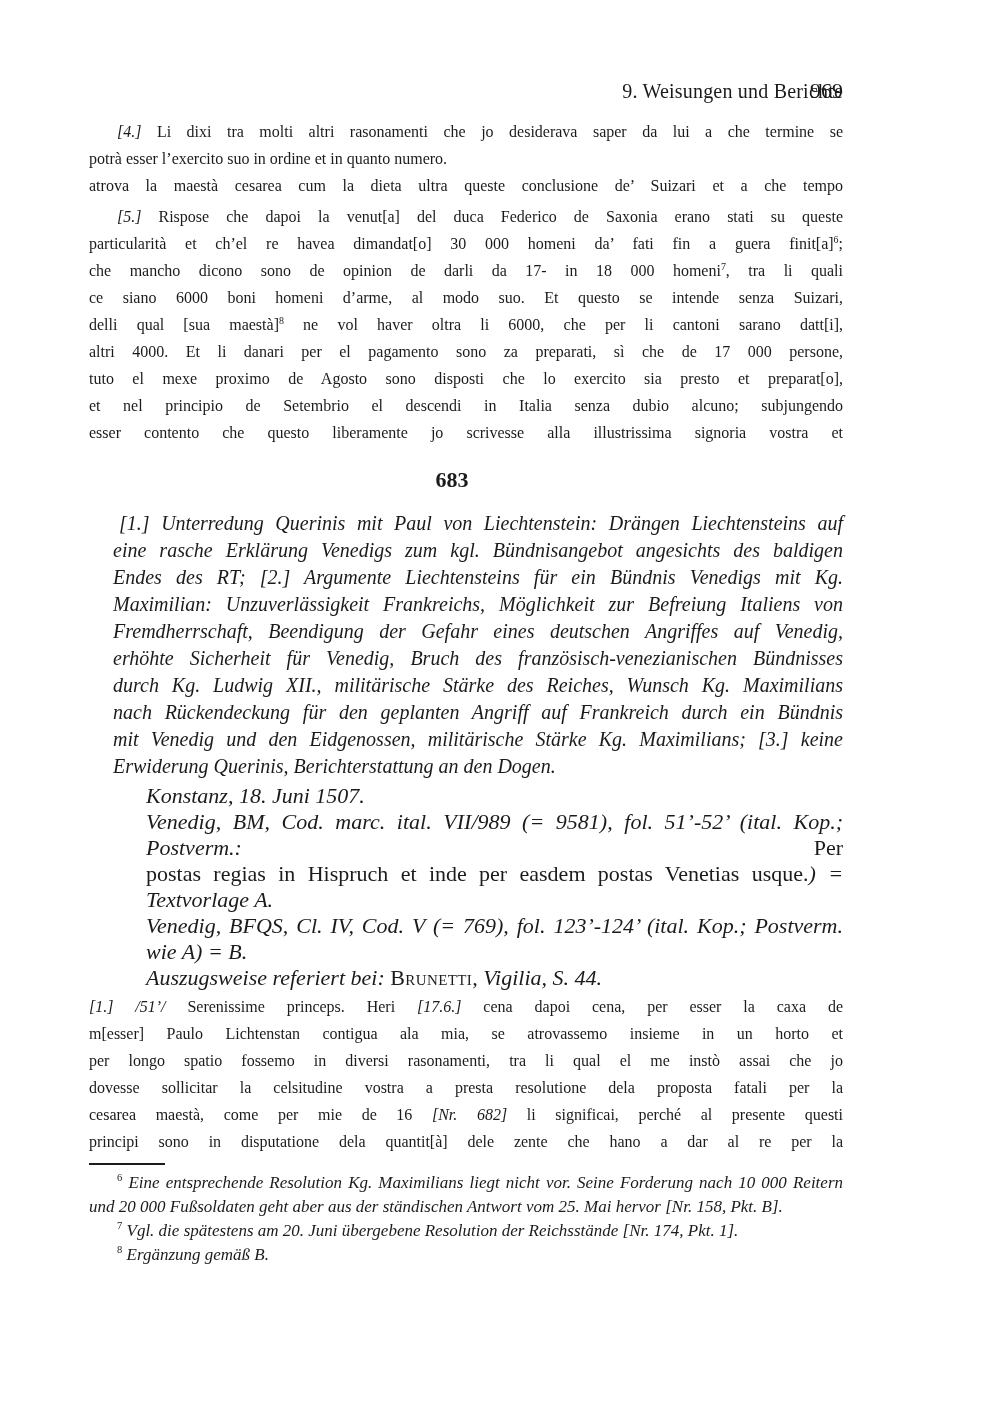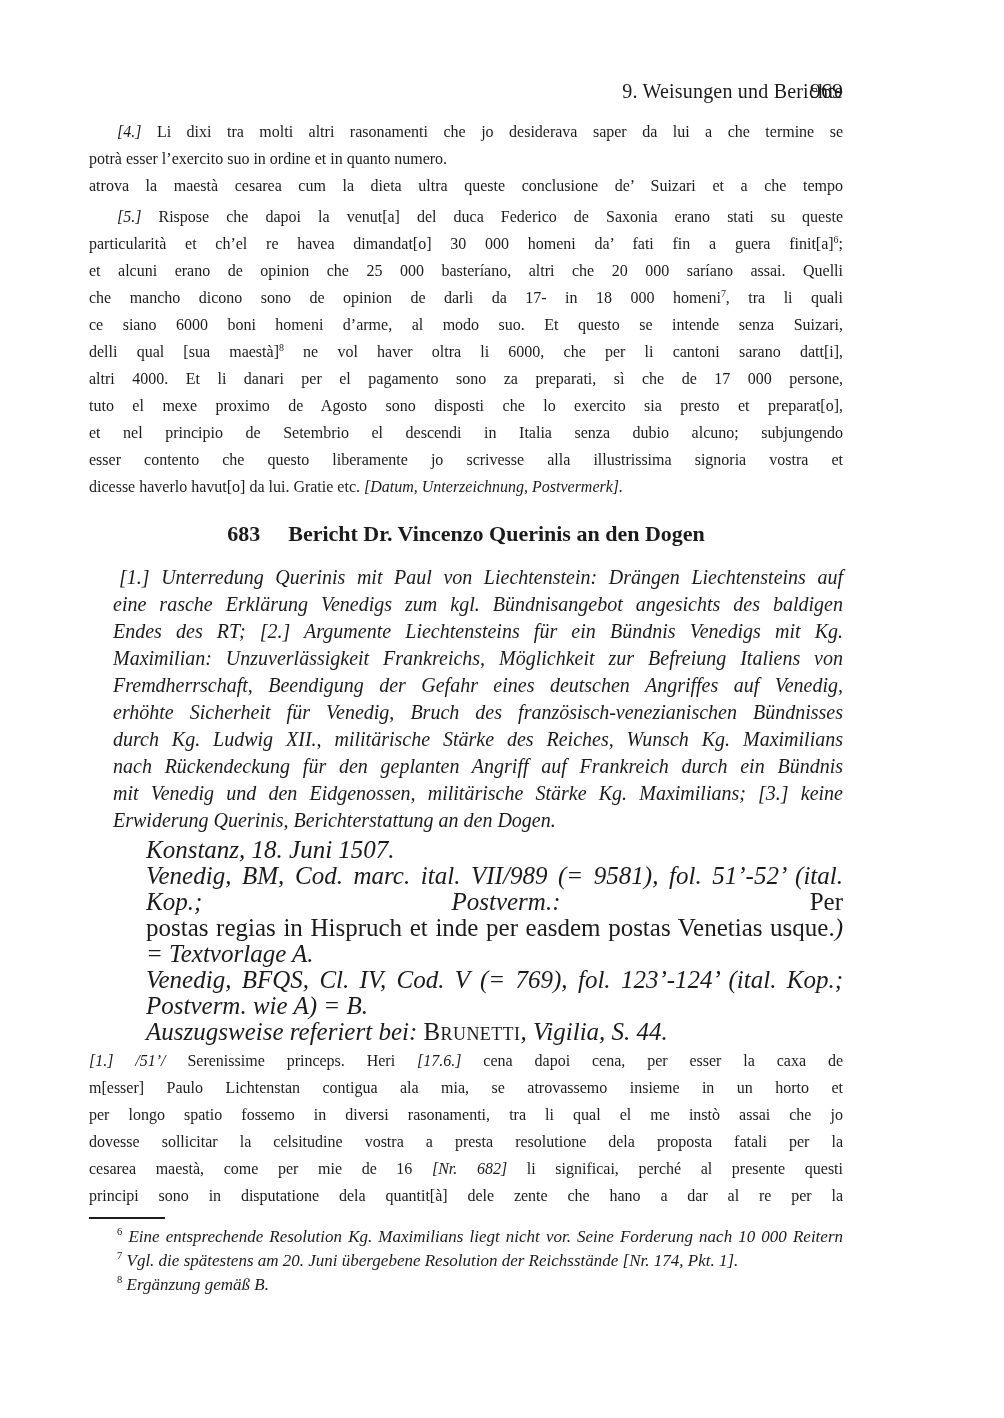--- a/index.html
+++ b/index.html
@@ -33,21 +33,21 @@
   .block-body { font-size: 16px; line-height: 27px; }
   .blk-para4 { margin-top: 14px; }
   .blk-para5 { margin-top: 4px; }
   .entry-heading {
     margin-top: 20px; display: flex;
     font-weight: bold; font-size: 22px; line-height: 28px; justify-content: center;
   }
   .entry-number { width: 61px; flex: 0 0 61px; }
   .block-summary { margin-top: 16px; margin-left: 24px; font-size: 20px; line-height: 27px; font-family: Liberation Serif, serif; }
   .block-summary .line.indent { text-indent: 6px; }
-  .block-source { margin-top: 3px; margin-left: 57px; font-size: 25px; line-height: 26px; }
+  .block-source { margin-top: 3px; margin-left: 57px; font-size: 22px; line-height: 26px; }
   .blk-para1 { margin-top: 2px; }
   .footnote-rule { margin-top: 8px; width: 76px; height: 2px; background: #1b1b1b; }
   .block-footnotes { margin-top: 6px; font-size: 17px; line-height: 24px; }
 </style>
 </head>
 <body>
 
 <div class="page">
   <div class="column">
 
@@ -58,33 +58,30 @@
 
     <div id="blocks-root">
         <div class="block-body blk-para4">
           <div class="line j indent"><span class="it">[4.]</span><span> Li dixi tra molti altri rasonamenti che jo desiderava saper da lui a che termine se</span></div>
           <div class="line"><span>potrà esser l’exercito suo in ordine et in quanto numero.</span></div>
           <div class="line j"><span>atrova la maestà cesarea cum la dieta ultra queste conclusione de’ Suizari et a che tempo</span></div>
         </div>
         <div class="block-body blk-para5">
           <div class="line j indent"><span class="it">[5.]</span><span> Rispose che dapoi la venut[a] del duca Federico de Saxonia erano stati su queste</span></div>
           <div class="line j"><span>particularità et ch’el re havea dimandat[o] 30&nbsp;000 homeni da’ fati fin a guera finit[a]</span><span class="sup">6</span><span>;</span></div>
-          <div class="line j"><span>et alcuni erano de opinion che 25&nbsp;000 basteríano, altri che 20&nbsp;000 saríano assai. Quelli</span></div>
           <div class="line j"><span>che mancho dicono sono de opinion de darli da 17- in 18&nbsp;000 homeni</span><span class="sup">7</span><span>, tra li quali</span></div>
           <div class="line j"><span>ce siano 6000 boni homeni d’arme, al modo suo. Et questo se intende senza Suizari,</span></div>
           <div class="line j"><span>delli qual [sua maestà]</span><span class="sup">8</span><span> ne vol haver oltra li 6000, che per li cantoni sarano datt[i],</span></div>
           <div class="line j"><span>altri 4000. Et li danari per el pagamento sono za preparati, sì che de 17&nbsp;000 persone,</span></div>
           <div class="line j"><span>tuto el mexe proximo de Agosto sono disposti che lo exercito sia presto et preparat[o],</span></div>
           <div class="line j"><span>et nel principio de Setembrio el descendi in Italia senza dubio alcuno; subjungendo</span></div>
           <div class="line j"><span>esser contento che questo liberamente jo scrivesse alla illustrissima signoria vostra et</span></div>
-          <div class="line"><span>dicesse haverlo havut[o] da lui. Gratie etc. </span><span class="it">[Datum, Unterzeichnung, Postvermerk].</span></div>
         </div>
         <div class="entry-heading">
           <span class="entry-number">683</span>
-          <span>Bericht Dr. Vincenzo Querinis an den Dogen</span>
         </div>
         <div class="block-summary">
           <div class="line j indent"><span class="it">[1.] Unterredung Querinis mit Paul von Liechtenstein: Drängen Liechtensteins auf</span></div>
           <div class="line j"><span class="it">eine rasche Erklärung Venedigs zum kgl. Bündnisangebot angesichts des baldigen</span></div>
           <div class="line j"><span class="it">Endes des RT; [2.] Argumente Liechtensteins für ein Bündnis Venedigs mit Kg.</span></div>
           <div class="line j"><span class="it">Maximilian: Unzuverlässigkeit Frankreichs, Möglichkeit zur Befreiung Italiens von</span></div>
           <div class="line j"><span class="it">Fremdherrschaft, Beendigung der Gefahr eines deutschen Angriffes auf Venedig,</span></div>
           <div class="line j"><span class="it">erhöhte Sicherheit für Venedig, Bruch des französisch-venezianischen Bündnisses</span></div>
           <div class="line j"><span class="it">durch Kg. Ludwig XII., militärische Stärke des Reiches, Wunsch Kg. Maximilians</span></div>
           <div class="line j"><span class="it">nach Rückendeckung für den geplanten Angriff auf Frankreich durch ein Bündnis</span></div>
@@ -102,19 +99,20 @@
           <div class="line j"><span class="it">[1.] /51’/</span><span> Serenissime princeps. Heri </span><span class="it">[17.6.]</span><span> cena dapoi cena, per esser la caxa de</span></div>
           <div class="line j"><span>m[esser] Paulo Lichtenstan contigua ala mia, se atrovassemo insieme in un horto et</span></div>
           <div class="line j"><span>per longo spatio fossemo in diversi rasonamenti, tra li qual el me instò assai che jo</span></div>
           <div class="line j"><span>dovesse sollicitar la celsitudine vostra a presta resolutione dela proposta fatali per la</span></div>
           <div class="line j"><span>cesarea maestà, come per mie de 16 </span><span class="it">[Nr. 682]</span><span> li significai, perché al presente questi</span></div>
           <div class="line j"><span>principi sono in disputatione dela quantit[à] dele zente che hano a dar al re per la</span></div>
         </div>
         <div class="footnote-rule"></div>
         <div class="block-footnotes">
           <div class="line j indent"><span class="sup">6</span><span> </span><span class="it">Eine entsprechende Resolution Kg. Maximilians liegt nicht vor. Seine Forderung nach 10&nbsp;000 Reitern</span></div>
+          <div class="line"><span class="it">und 20&nbsp;000 Fußsoldaten geht aber aus der ständischen Antwort vom 25. Mai hervor [Nr. 158, Pkt. B].</span></div>
           <div class="line indent"><span class="sup">7</span><span> </span><span class="it">Vgl. die spätestens am 20. Juni übergebene Resolution der Reichsstände [Nr. 174, Pkt. 1].</span></div>
           <div class="line indent"><span class="sup">8</span><span> </span><span class="it">Ergänzung gemäß B.</span></div>
         </div>
       </div>
 
   </div>
 </div>
 
 </body></html>

